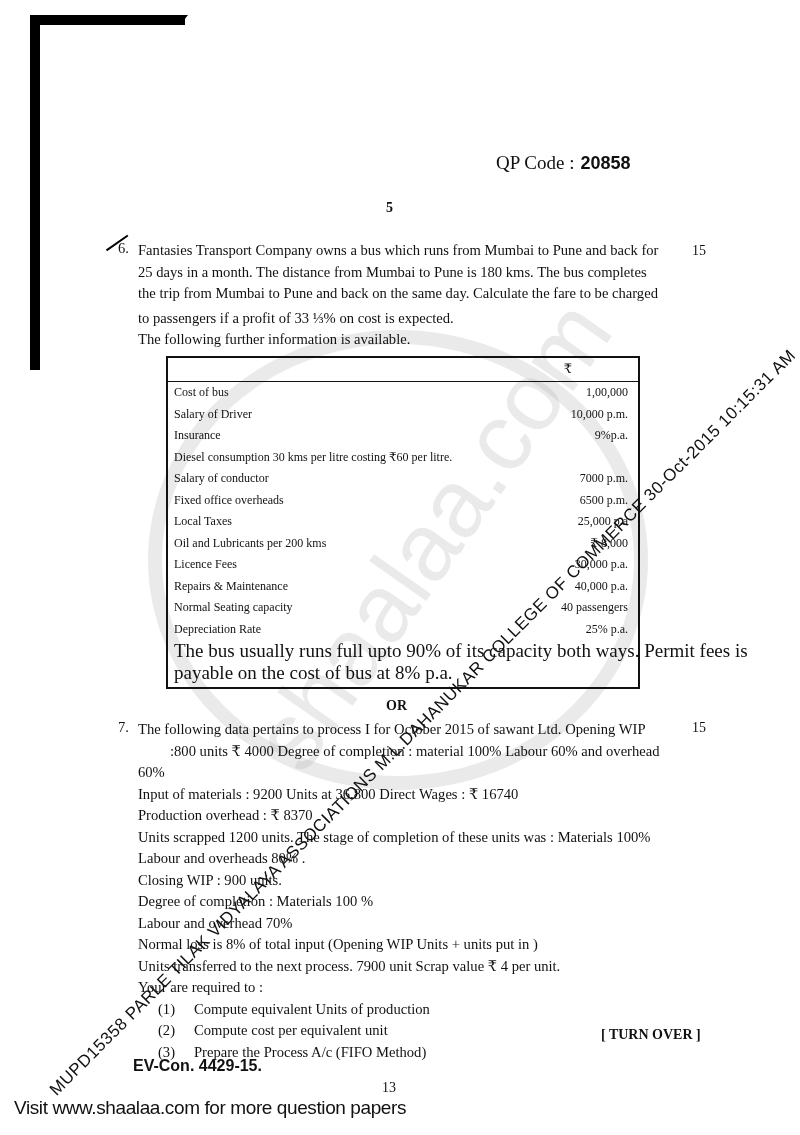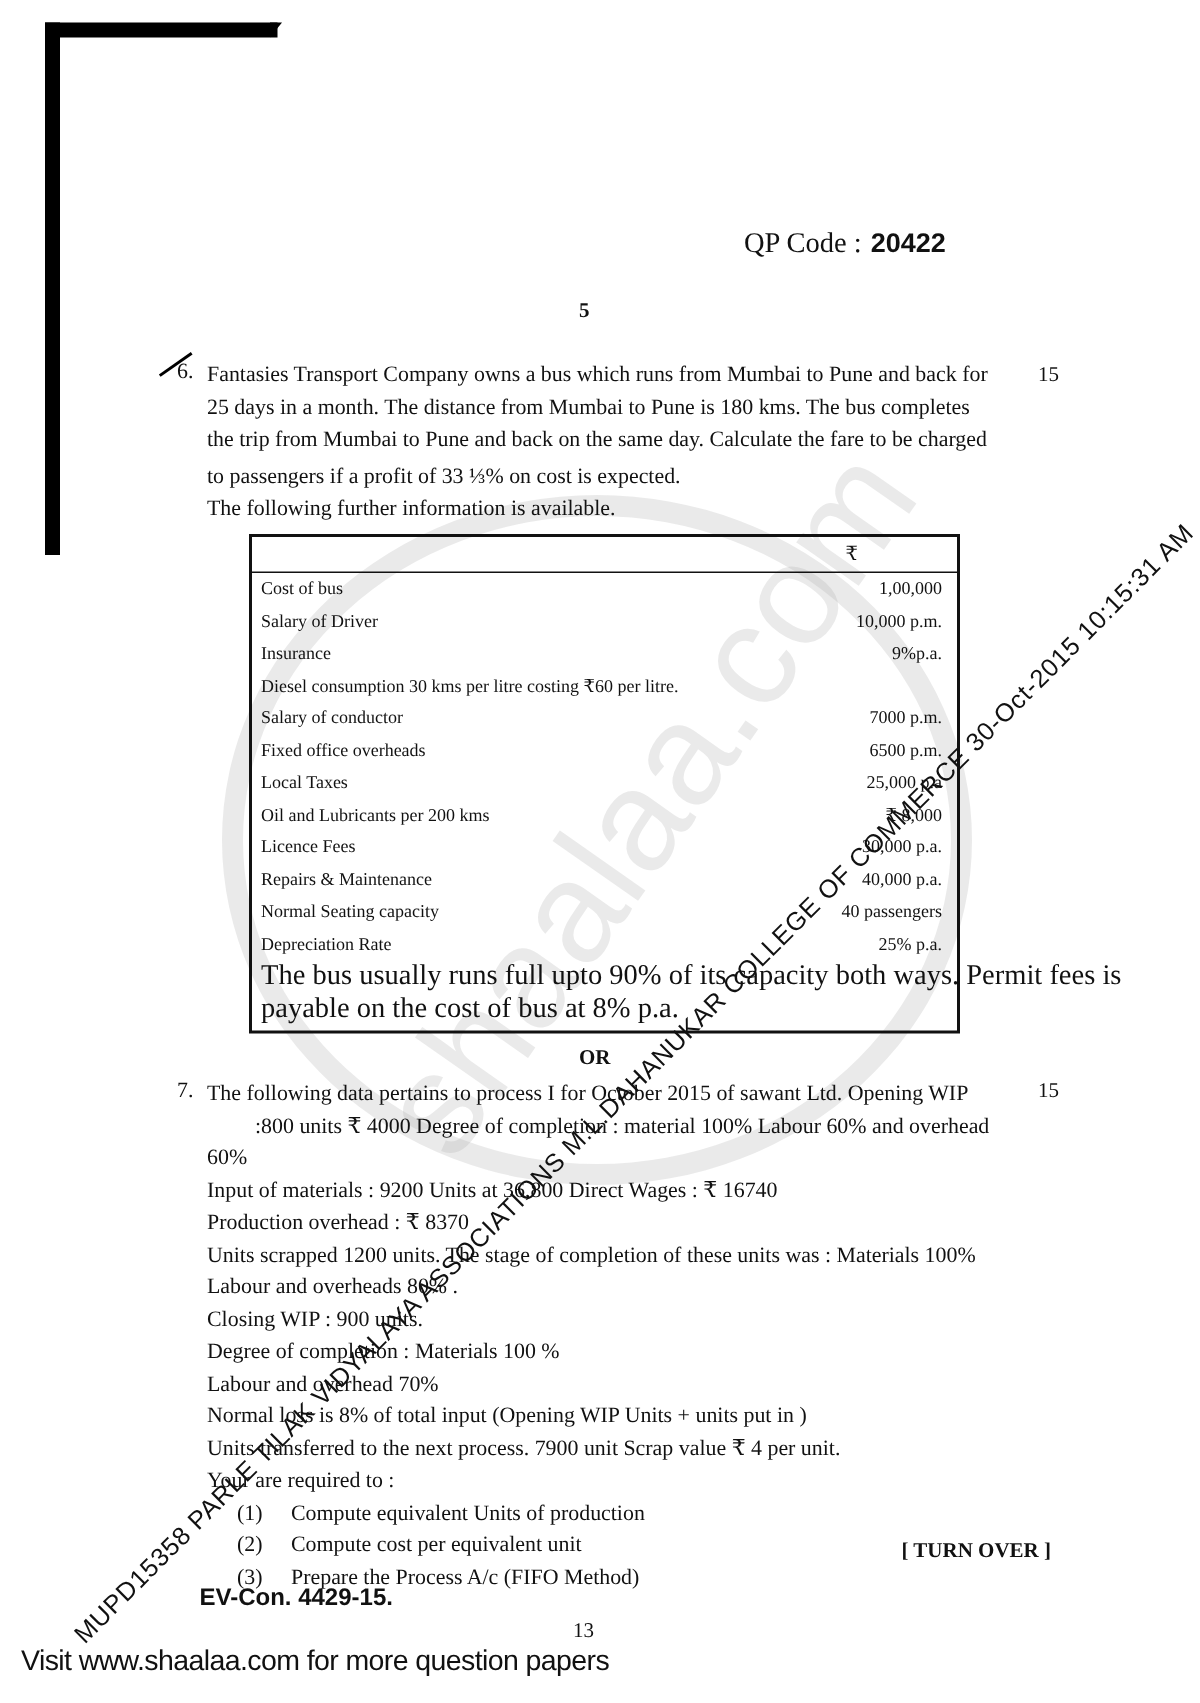--- a/index.html
+++ b/index.html
@@ -39,21 +39,21 @@
 <body>
 
 <div class="abs corner-v"></div>
 <div class="abs corner-h"></div>
 <div class="abs corner-tip"></div>
 
 <div class="abs wm-circle"></div>
 <div class="abs wm-text">shaalaa.com</div>
 
 <div class="abs qp">
-  <span>QP Code :</span><b>20422</b>
+  <span>QP Code :</span><b>20858</b>
 </div>
 <div class="abs pagenum">5</div>
 
 <div class="abs check"></div>
 <div class="abs qnum" style="left:118px; top:240px;">6.</div>
 <div class="abs marks" style="left:692px; top:243px;">15</div>
 <div class="abs q" style="left:138px; top:240px; width:540px;">
   <div style="white-space:nowrap;">Fantasies Transport Company owns a bus which runs from Mumbai to Pune and back for</div>
   <div style="white-space:nowrap;">25 days in a month. The distance from Mumbai to Pune is 180 kms. The bus completes</div>
   <div style="white-space:nowrap;">the trip from Mumbai to Pune and back on the same day. Calculate the fare to be charged</div>

